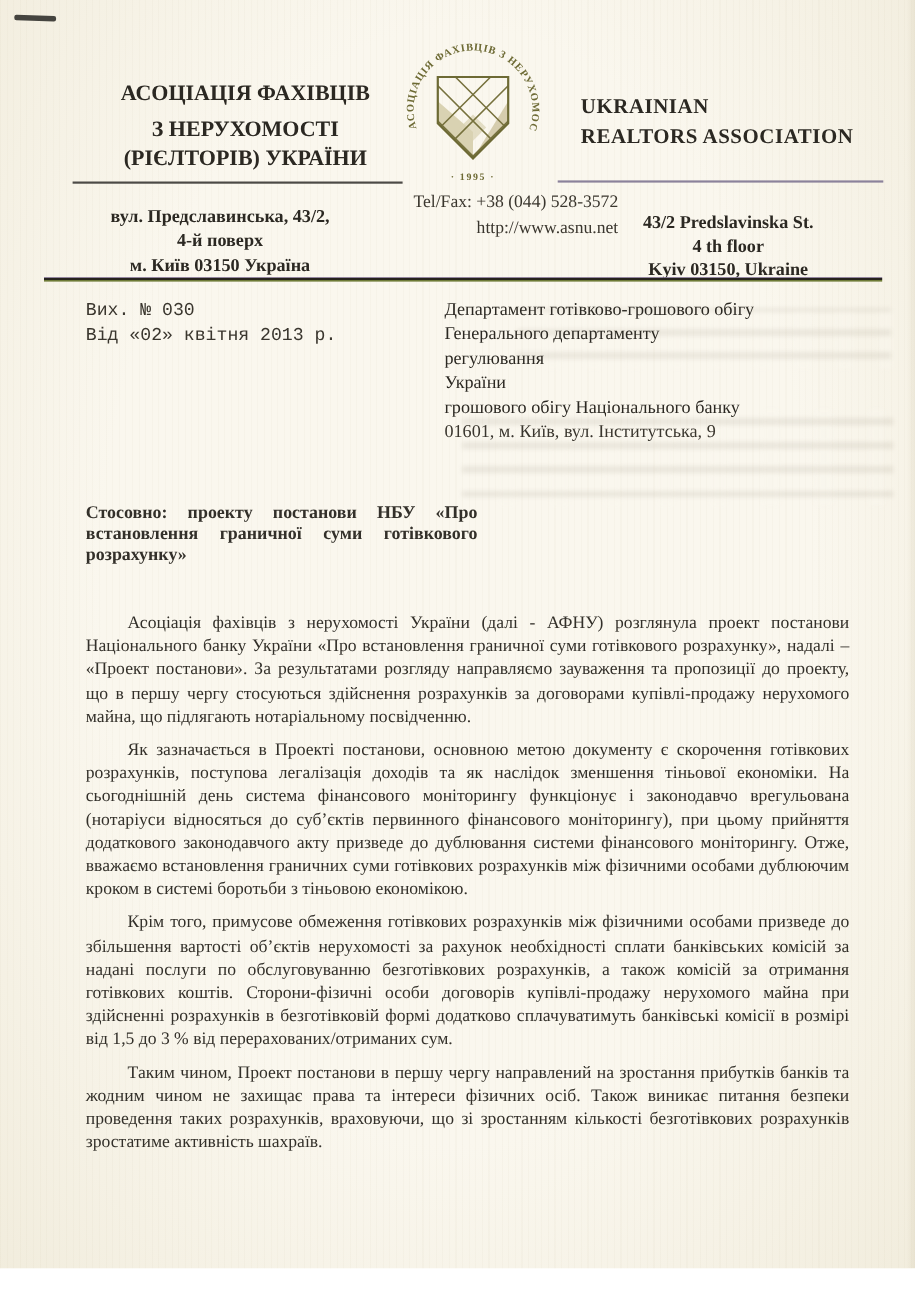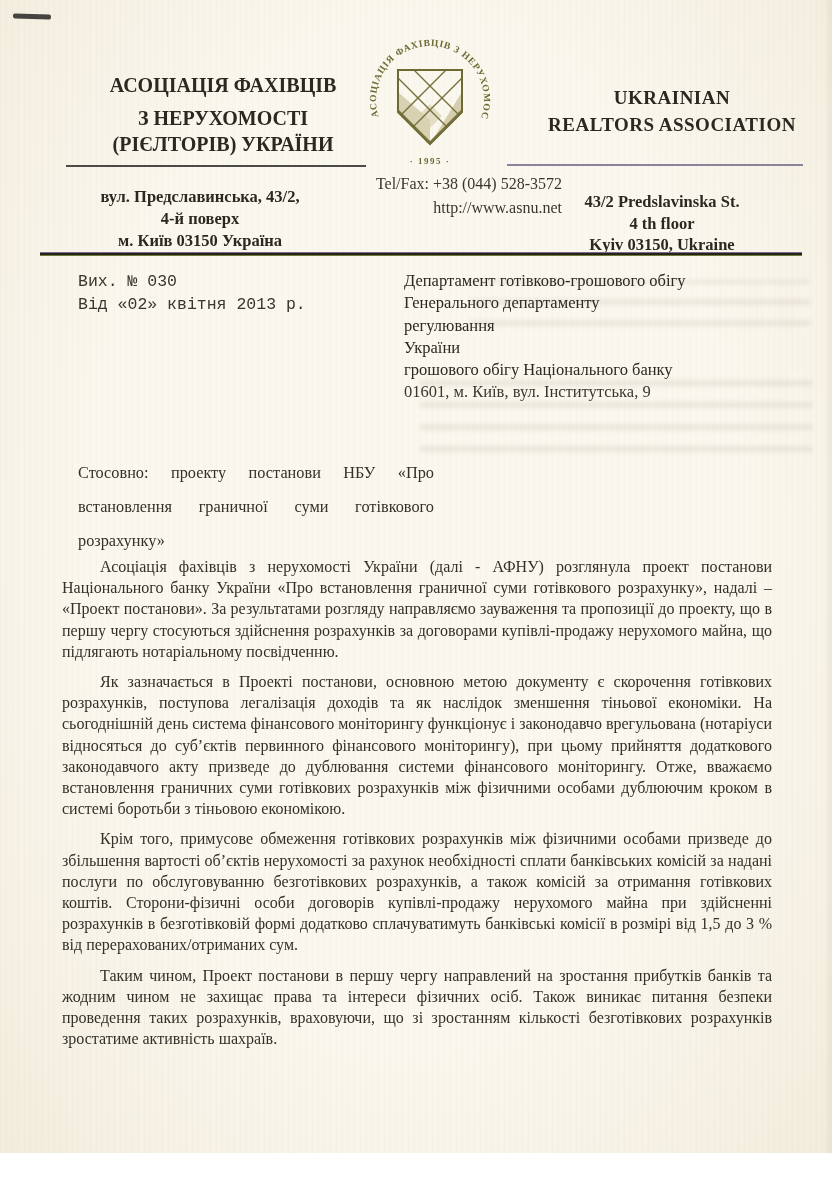--- a/index.html
+++ b/index.html
@@ -11,21 +11,21 @@
       #f6f2e6;
     font-family:"Liberation Serif","DejaVu Serif",serif;
     color:#33302a;
   }
   .abs{position:absolute;}
   .pen-mark{left:13px;top:14px;width:38px;height:5px;background:#45443f;border-radius:2px;transform:rotate(2deg);}
   
   .org-uk{left:62px;top:74px;width:322px;text-align:center;font-weight:bold;color:#2b2822;font-size:20px;line-height:23px;}
   .org-uk .l1{margin-bottom:10px;}
   .org-uk .l3{margin-top:3px;}
-  .org-en{left:528px;top:84px;width:288px;text-align:center;font-weight:bold;color:#2b2822;font-size:19px;line-height:27px;letter-spacing:.5px;}
+  .org-en{left:528px;top:84px;width:288px;font-weight:bold;color:#2b2822;font-size:19px;line-height:27px;letter-spacing:.5px;}
   .logo{left:346px;top:34px;width:168px;height:150px;}
   .rule-left{left:66px;top:165px;width:300px;height:2px;background:#4c4a46;}
   .rule-right{left:507px;top:164px;width:296px;height:1.5px;background:#8b829b;}
   .addr-uk{left:40px;top:186px;width:320px;text-align:center;font-weight:bold;font-size:16.5px;line-height:22px;color:#2b2822;}
   .contacts{left:300px;top:172px;width:262px;text-align:right;font-size:16px;line-height:23.6px;color:#3a362e;}
   .addr-en{left:520px;top:191px;width:284px;text-align:center;font-weight:bold;font-size:16.5px;line-height:21.5px;color:#2b2822;}
   .rule-double{left:40px;top:252px;width:762px;height:4px;
     background:linear-gradient(to bottom,#7b6b8d 0 25%,#26231d 25% 68%,#6d7a36 68% 100%);}
   
   .ref-block{left:78px;top:270px;font-size:16.5px;line-height:23px;color:#3a362e;font-family:Liberation Mono, monospace;}
@@ -34,23 +34,23 @@
   .recipient .r{font-weight:normal;color:#3a362e;}
   
   .ghost{opacity:.5;filter:blur(2px);pointer-events:none;}
   .ghost-a{left:470px;top:280px;width:340px;height:55px;
     background:repeating-linear-gradient(0deg, rgba(0,0,0,0) 0 9px, rgba(148,138,120,.28) 9px 15px, rgba(0,0,0,0) 15px 21px),
                repeating-linear-gradient(90deg, rgba(0,0,0,0) 0 26px, rgba(250,247,238,.8) 26px 38px);}
   .ghost-b{left:420px;top:372px;width:392px;height:88px;
     background:repeating-linear-gradient(0deg, rgba(0,0,0,0) 0 8px, rgba(150,140,122,.3) 8px 14px, rgba(0,0,0,0) 14px 22px),
                repeating-linear-gradient(90deg, rgba(0,0,0,0) 0 34px, rgba(250,247,238,.85) 34px 48px);}
   
-  .subject{left:78px;top:456px;width:356px;font-size:16.3px;line-height:34px;text-align:justify;color:#33302a;}
+  .subject{left:78px;top:456px;width:356px;font-size:16.3px;line-height:19px;text-align:justify;color:#33302a;font-weight:bold;}
   .body-text{left:62px;top:556px;width:710px;font-size:16px;line-height:21.2px;text-align:justify;color:#33302a;}
-  .body-text p{margin:0 0 9px 0;text-indent:38px;}
+  .body-text p{margin:0 0 9px 16px;text-indent:38px;}
   .scan-edge-bottom{left:0;top:1153px;width:832px;height:31px;background:#ffffff;}
   .edge-shade{right:0;top:0;width:8px;height:1153px;background:linear-gradient(to right,rgba(0,0,0,0),rgba(160,145,105,.12));}
 </style>
 </head>
 <body>
 
 <div class="page">
 
   <div class="abs pen-mark"></div>
 

